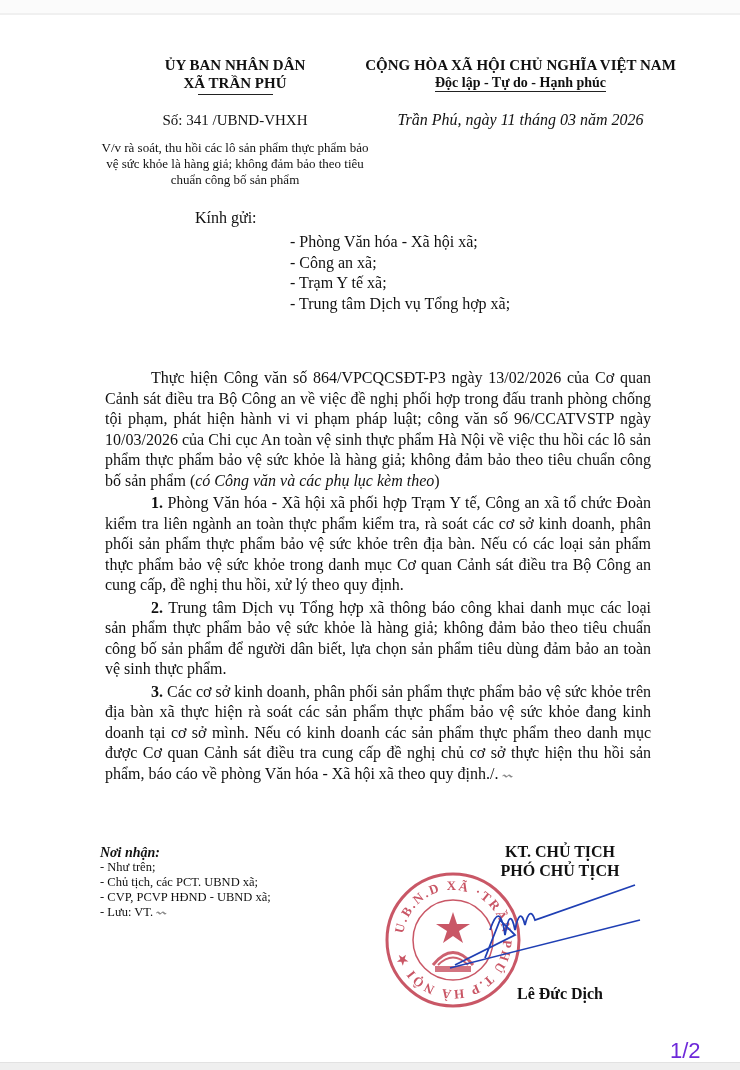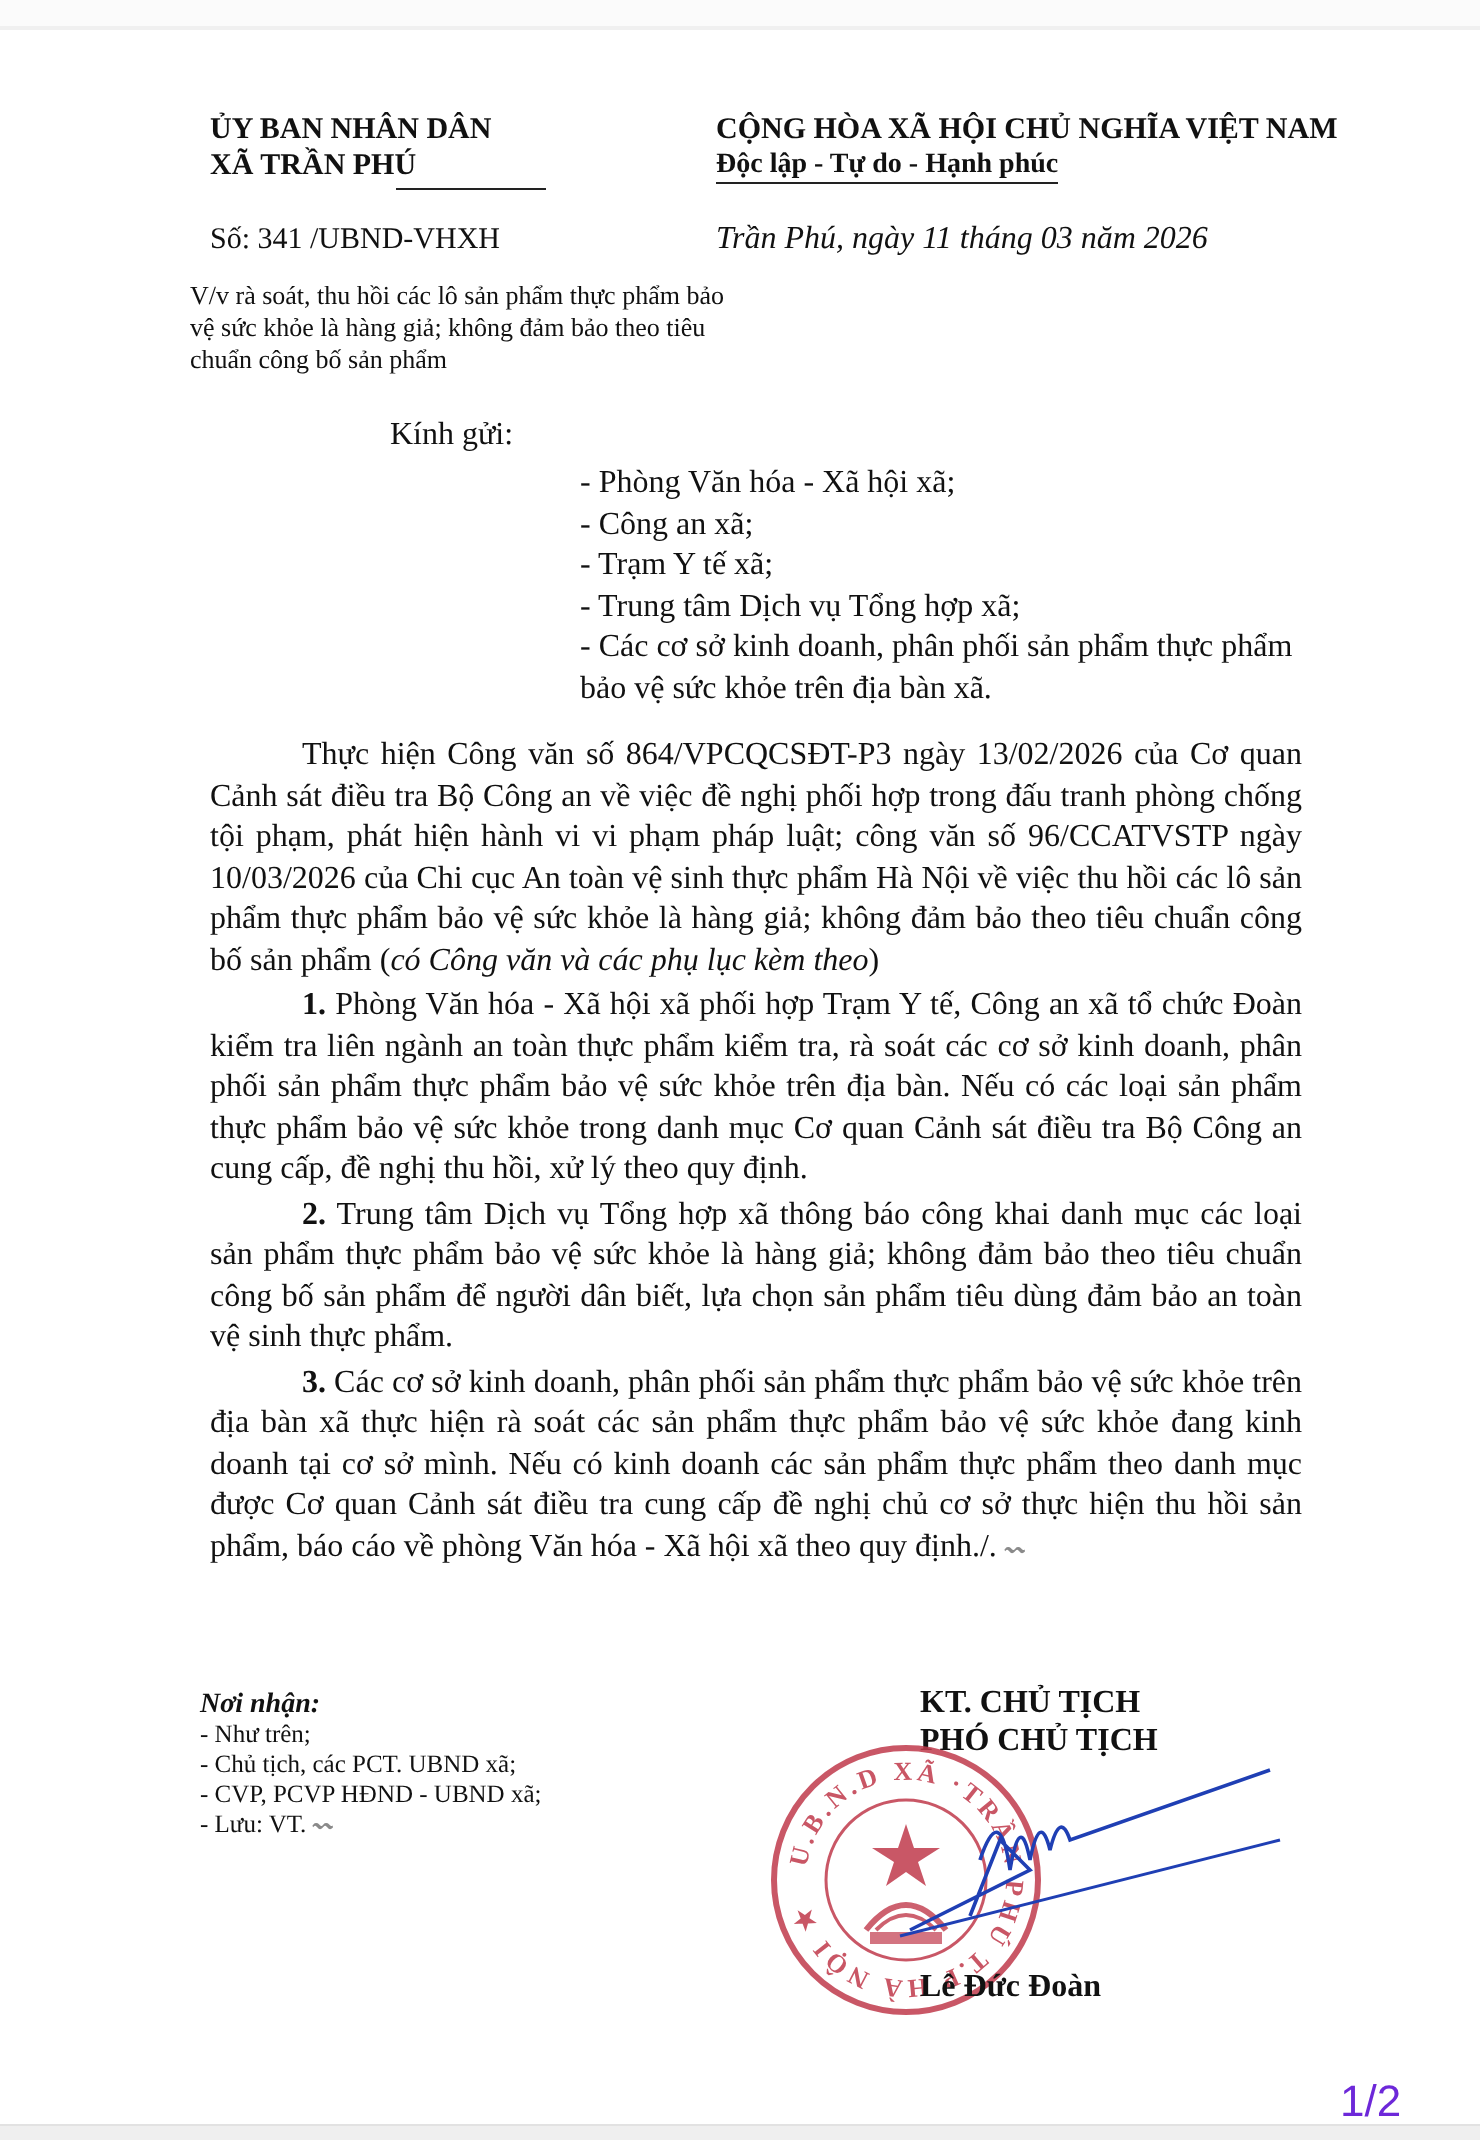--- a/index.html
+++ b/index.html
@@ -5,21 +5,21 @@
   html, body { margin: 0; padding: 0; }
   body {
     width: 740px; height: 1070px; position: relative; overflow: hidden;
     background: #ffffff;
     font-family: "Liberation Serif", "DejaVu Serif", serif;
     color: #111;
   }
   .topbar { position: absolute; left: 0; top: 0; width: 740px; height: 13px; background: #fbfbfb; border-bottom: 2px solid #f0f0f0; }
   .bottombar { position: absolute; left: 0; top: 1062px; width: 740px; height: 8px; background: #efefef; border-top: 1px solid #e2e2e2; }
   .abs { position: absolute; }
-  .center { text-align: left; }
+  .center { text-align: center; }
   .bold { font-weight: bold; }
   .ital { font-style: italic; }
 
   .agency { left: 105px; top: 56px; width: 260px; font-size: 15px; line-height: 18px; }
   .agency .rule { width: 75px; height: 1px; background: #222; margin: 2px auto 0; }
   .doc-no { left: 105px; top: 112px; width: 260px; font-size: 15px; }
   .subject { left: 95px; top: 140px; width: 280px; font-size: 13px; line-height: 16px; }
 
   .nation { left: 358px; top: 56px; width: 325px; font-size: 15px; line-height: 18px; }
   .motto { font-size: 14px; }
@@ -62,21 +62,20 @@
   <div class="motto"><span>Độc lập - Tự do - Hạnh phúc</span></div>
 </div>
 <div class="abs dateline center ital">Trần Phú, ngày 11 tháng 03 năm 2026</div>
 
 <div class="abs kinh-gui">Kính gửi:</div>
 <div class="abs recipients">
   <div>- Phòng Văn hóa - Xã hội xã;</div>
   <div>- Công an xã;</div>
   <div>- Trạm Y tế xã;</div>
   <div>- Trung tâm Dịch vụ Tổng hợp xã;</div>
-  <div>- Các cơ sở kinh doanh, phân phối sản phẩm thực phẩm bảo vệ sức khỏe trên địa bàn xã.</div>
 </div>
 
 <div class="abs body">
   <p><span>Thực hiện Công văn số 864/VPCQCSĐT-P3 ngày 13/02/2026 của Cơ quan Cảnh sát điều tra Bộ Công an về việc đề nghị phối hợp trong đấu tranh phòng chống tội phạm, phát hiện hành vi vi phạm pháp luật; công văn số 96/CCATVSTP ngày 10/03/2026 của Chi cục An toàn vệ sinh thực phẩm Hà Nội về việc thu hồi các lô sản phẩm thực phẩm bảo vệ sức khỏe là hàng giả; không đảm bảo theo tiêu chuẩn công bố sản phẩm (</span><i>có Công văn và các phụ lục kèm theo</i><span>)</span></p>
   <p><b>1.</b><span> Phòng Văn hóa - Xã hội xã phối hợp Trạm Y tế, Công an xã tổ chức Đoàn kiểm tra liên ngành an toàn thực phẩm kiểm tra, rà soát các cơ sở kinh doanh, phân phối sản phẩm thực phẩm bảo vệ sức khỏe trên địa bàn. Nếu có các loại  sản phẩm thực phẩm bảo vệ sức khỏe trong danh mục Cơ quan Cảnh sát điều tra Bộ Công an cung cấp, đề nghị thu hồi, xử lý theo quy định.</span></p>
   <p><b>2.</b><span> Trung tâm Dịch vụ Tổng hợp xã thông báo công khai danh mục các loại sản phẩm thực phẩm bảo vệ sức khỏe là hàng giả; không đảm bảo theo tiêu chuẩn công bố sản phẩm để người dân biết, lựa chọn sản phẩm tiêu dùng đảm bảo an toàn vệ sinh thực phẩm.</span></p>
   <p><b>3.</b><span> Các cơ sở kinh doanh, phân phối sản phẩm thực phẩm bảo vệ sức khỏe trên địa bàn xã thực hiện rà soát các sản phẩm thực phẩm bảo vệ sức khỏe đang kinh doanh tại cơ sở mình. Nếu có kinh doanh các sản phẩm thực phẩm theo danh mục được Cơ quan Cảnh sát điều tra cung cấp đề nghị chủ cơ sở thực hiện thu hồi sản phẩm, báo cáo về phòng Văn hóa - Xã hội xã theo quy định./.</span> <span class="squiggle">〰</span></p>
 </div>
 
 <div class="abs noi-nhan">
@@ -105,16 +104,16 @@
   <path d="M 50 95 Q 70 70 90 95" fill="none" stroke="#c0394b" stroke-width="3" opacity="0.8"></path>
   <path d="M 55 95 Q 70 80 85 95" fill="none" stroke="#c0394b" stroke-width="2" opacity="0.8"></path>
   <rect x="52" y="96" width="36" height="6" fill="#c0394b" opacity="0.7"></rect>
 </svg>
 
 <svg class="abs signature" viewBox="0 0 200 90">
   <path d="M 10 85 L 70 55 L 55 40 L 40 78 M 45 50 Q 55 20 60 55 Q 65 25 70 50 Q 75 25 80 45 Q 85 25 90 40 L 190 5" fill="none" stroke="#1f3fb4" stroke-width="1.8"></path>
   <path d="M 5 88 L 195 40" fill="none" stroke="#1f3fb4" stroke-width="1.5"></path>
 </svg>
 
-<div class="abs signer center">Lê Đức Đoàn</div>
+<div class="abs signer center">Lê Đức Dịch</div>
 
 <div class="abs page-ind">1/2</div>
 <div class="bottombar"></div>
 
 </body></html>

